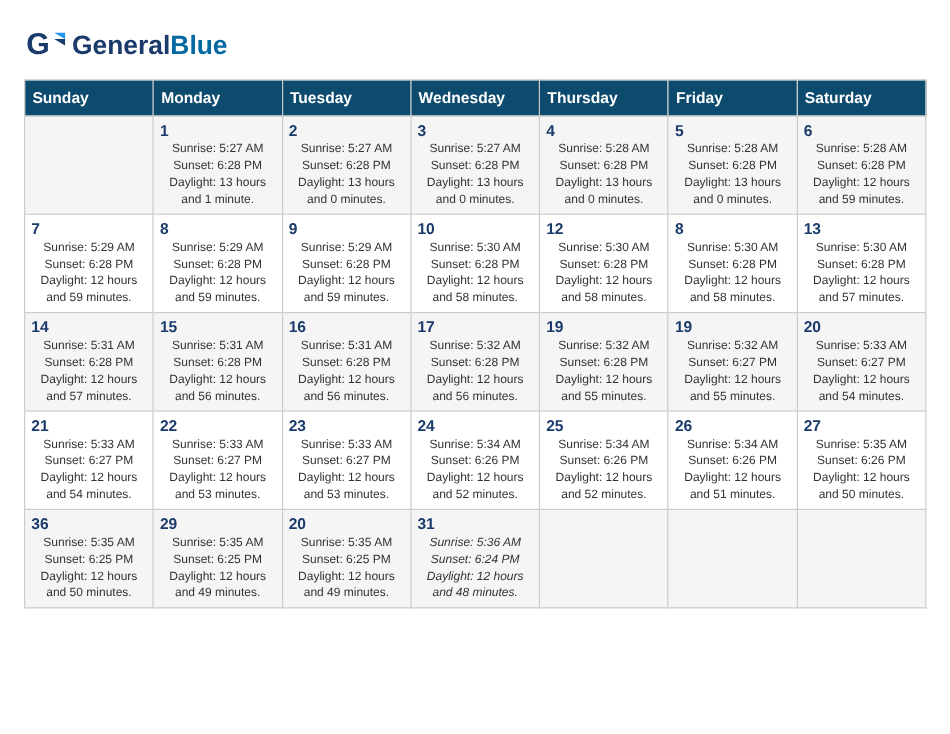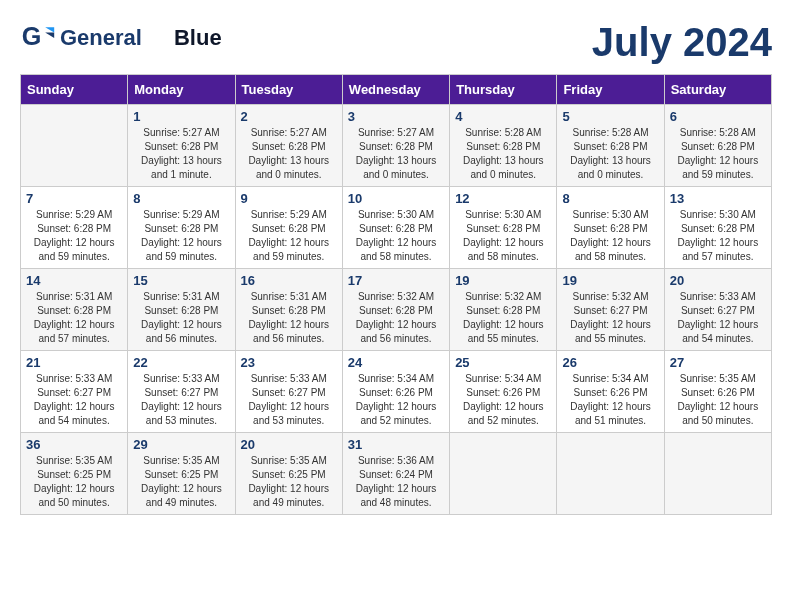--- a/index.html
+++ b/index.html
@@ -40,21 +40,21 @@
     .location {
       font-size: 16px;
       color: #333;
     }
     table {
       width: 100%;
       border-collapse: collapse;
       font-size: 11px;
     }
     thead tr th {
-      background-color: #4c1d95;
+      background-color: #0c4a6e;
       color: #fff;
       font-weight: bold;
       text-align: left;
       padding: 7px 6px;
       font-size: 13px;
       border: 1px solid #ccc;
     }
     tbody tr td {
       border: 1px solid #ccc;
       vertical-align: top;
@@ -86,25 +86,24 @@
 <body>
 
 <div class="header-area">
   <div class="logo">
     <svg class="logo-icon" viewBox="0 0 40 40">
       <text x="2" y="28" font-size="28" font-weight="bold" fill="#1a3a6b">G</text>
       <polygon points="28,8 38,14 38,8" fill="#2196F3"></polygon>
       <polygon points="28,14 38,20 38,14" fill="#1a3a6b"></polygon>
     </svg>
     <div>
-      <span>General</span><span style="color:#0f172a;margin-left:32px;">Blue</span>
+      <span>General</span><span style="color:#0369a1;">Blue</span>
     </div>
   </div>
   <div class="title-area">
-    <div class="month-title">July 2024</div>
   </div>
 </div>
 
 <table>
   <thead>
     <tr>
     <th>Sunday</th>
         <th>Monday</th>
         <th>Tuesday</th>
         <th>Wednesday</th>
@@ -329,21 +328,21 @@
         </td>
         <td>
           <span class="day-number">20</span>
           <div class="day-info" style="white-space: pre-line;">Sunrise: 5:35 AM
 Sunset: 6:25 PM
 Daylight: 12 hours
 and 49 minutes.</div>
         </td>
         <td>
           <span class="day-number">31</span>
-          <div class="day-info" style="white-space: pre-line;">Sunrise: 5:36 AM
+          <div class="day-info" style="white-space: pre-line; font-style: italic;">Sunrise: 5:36 AM
 Sunset: 6:24 PM
 Daylight: 12 hours
 and 48 minutes.</div>
         </td>
         <td></td>
         <td></td>
         <td></td>
       </tr>
     </tbody>
 </table>

